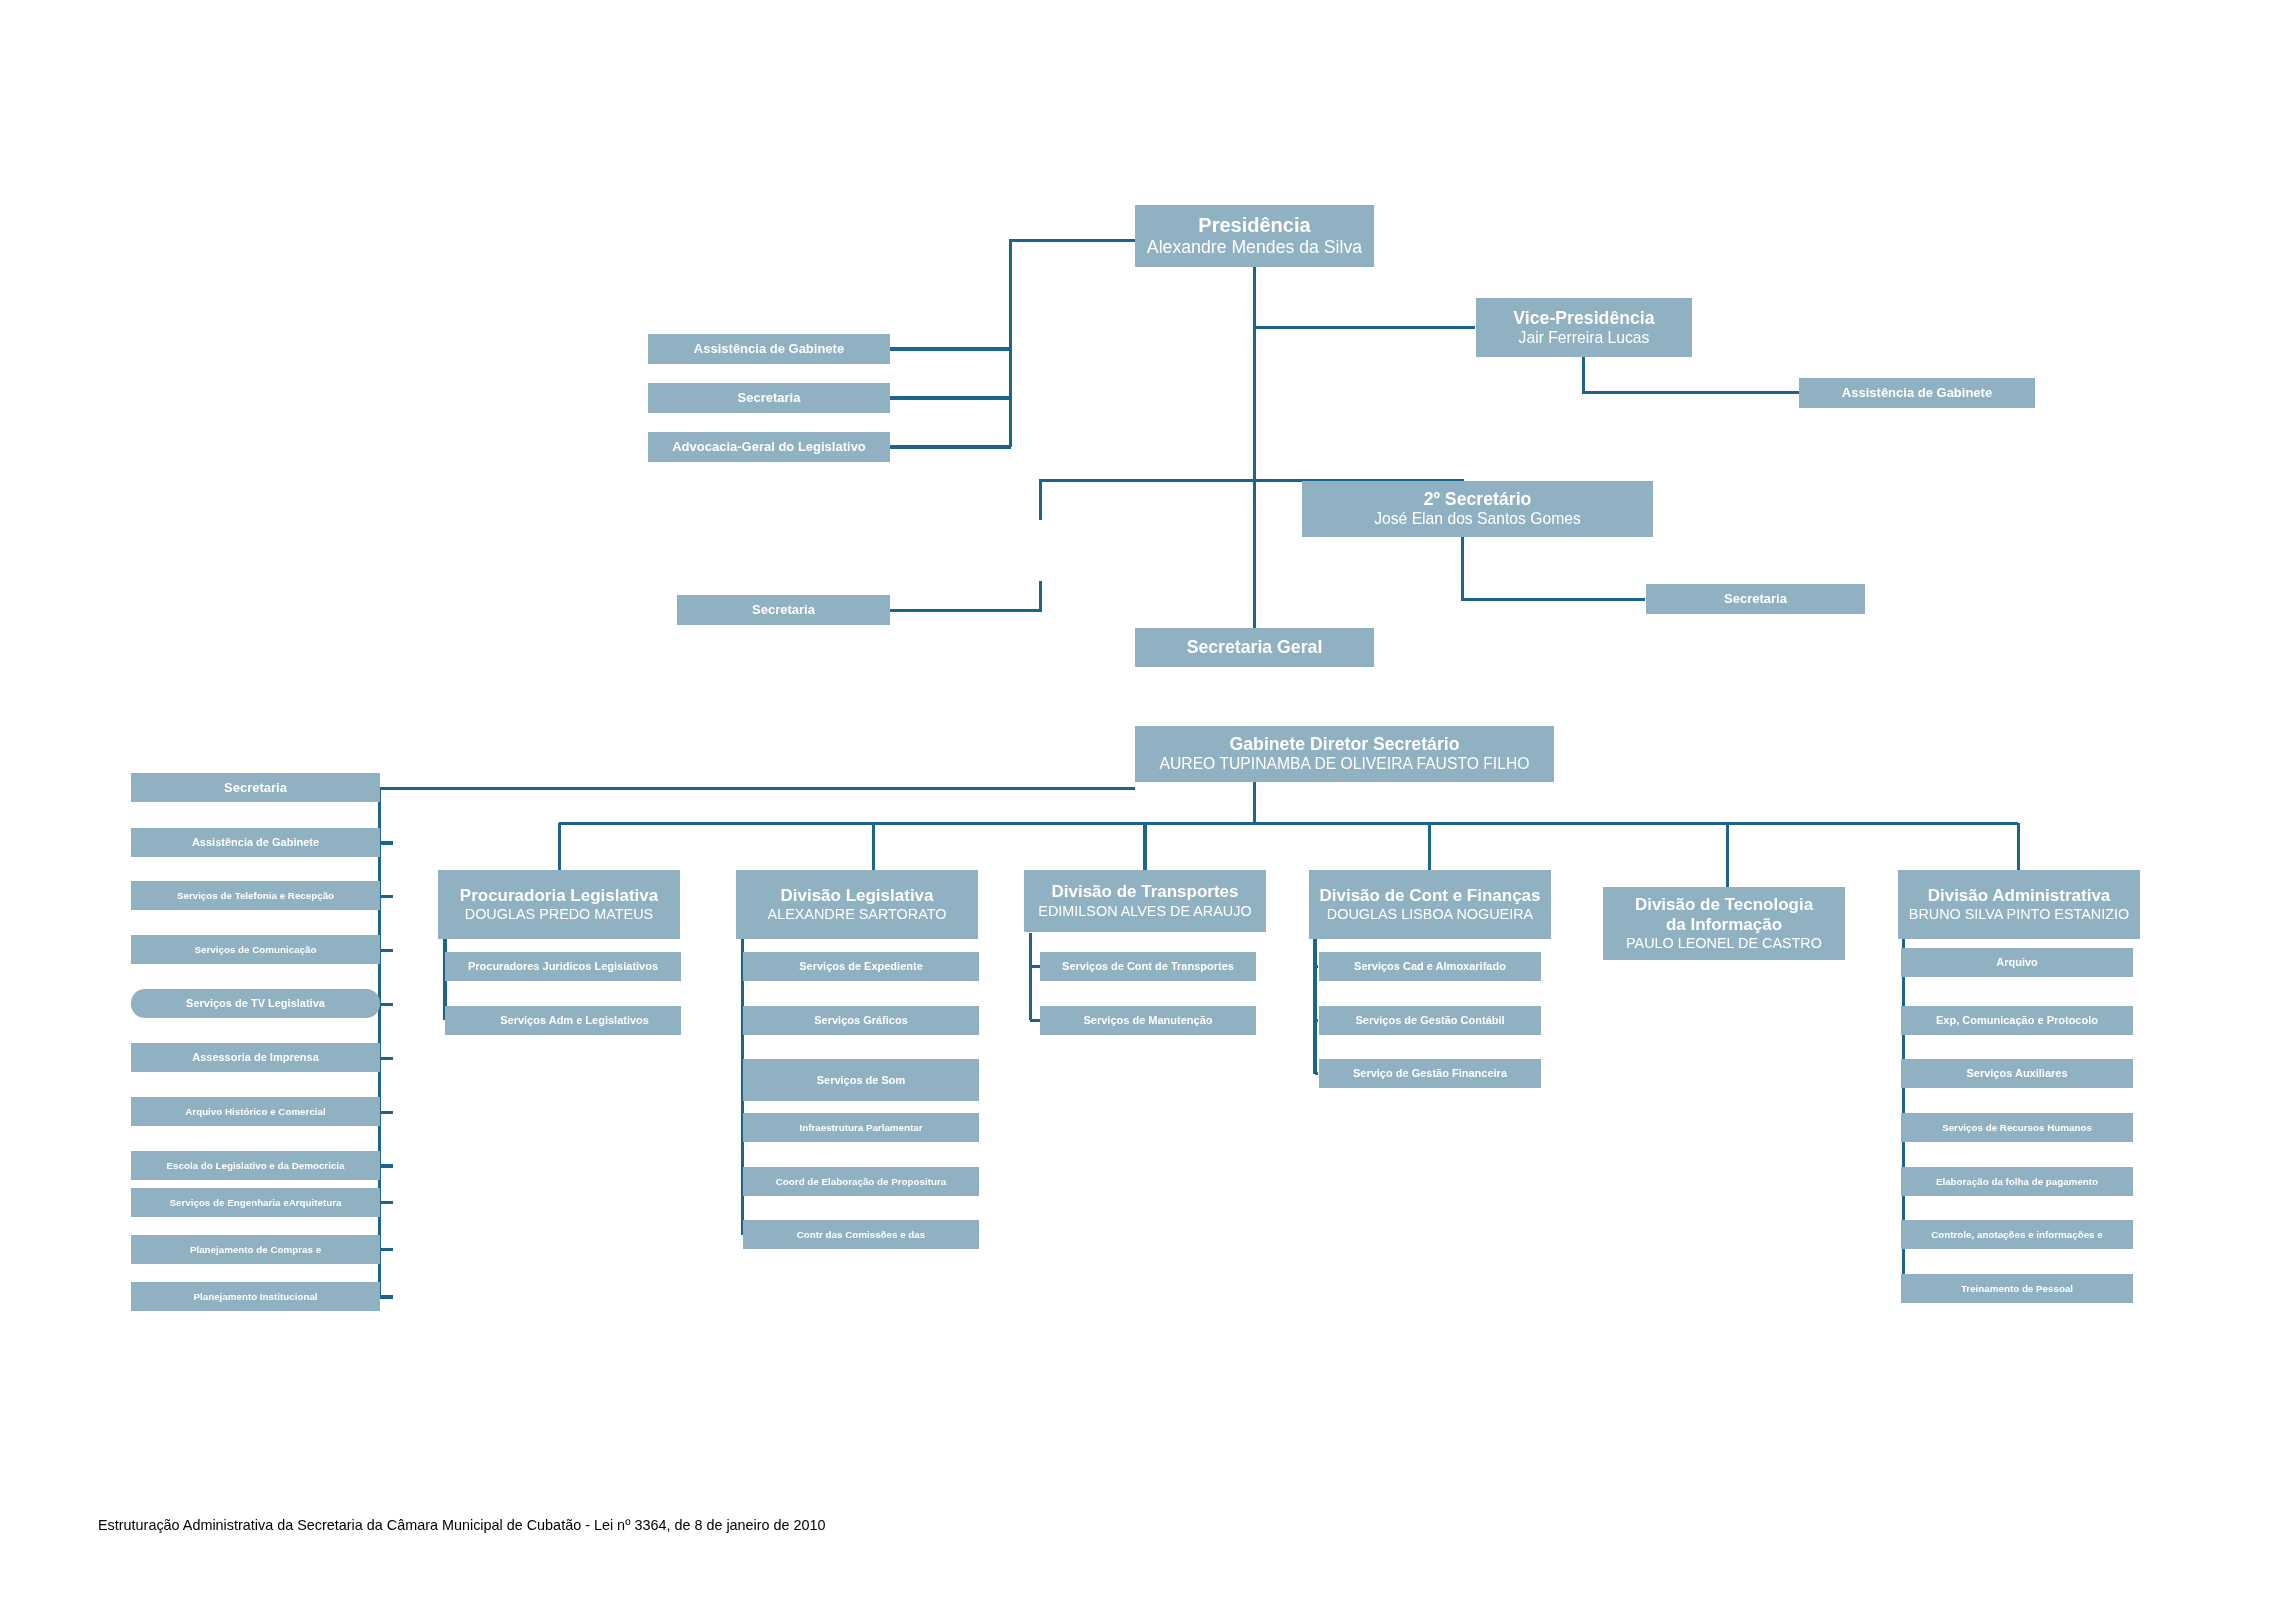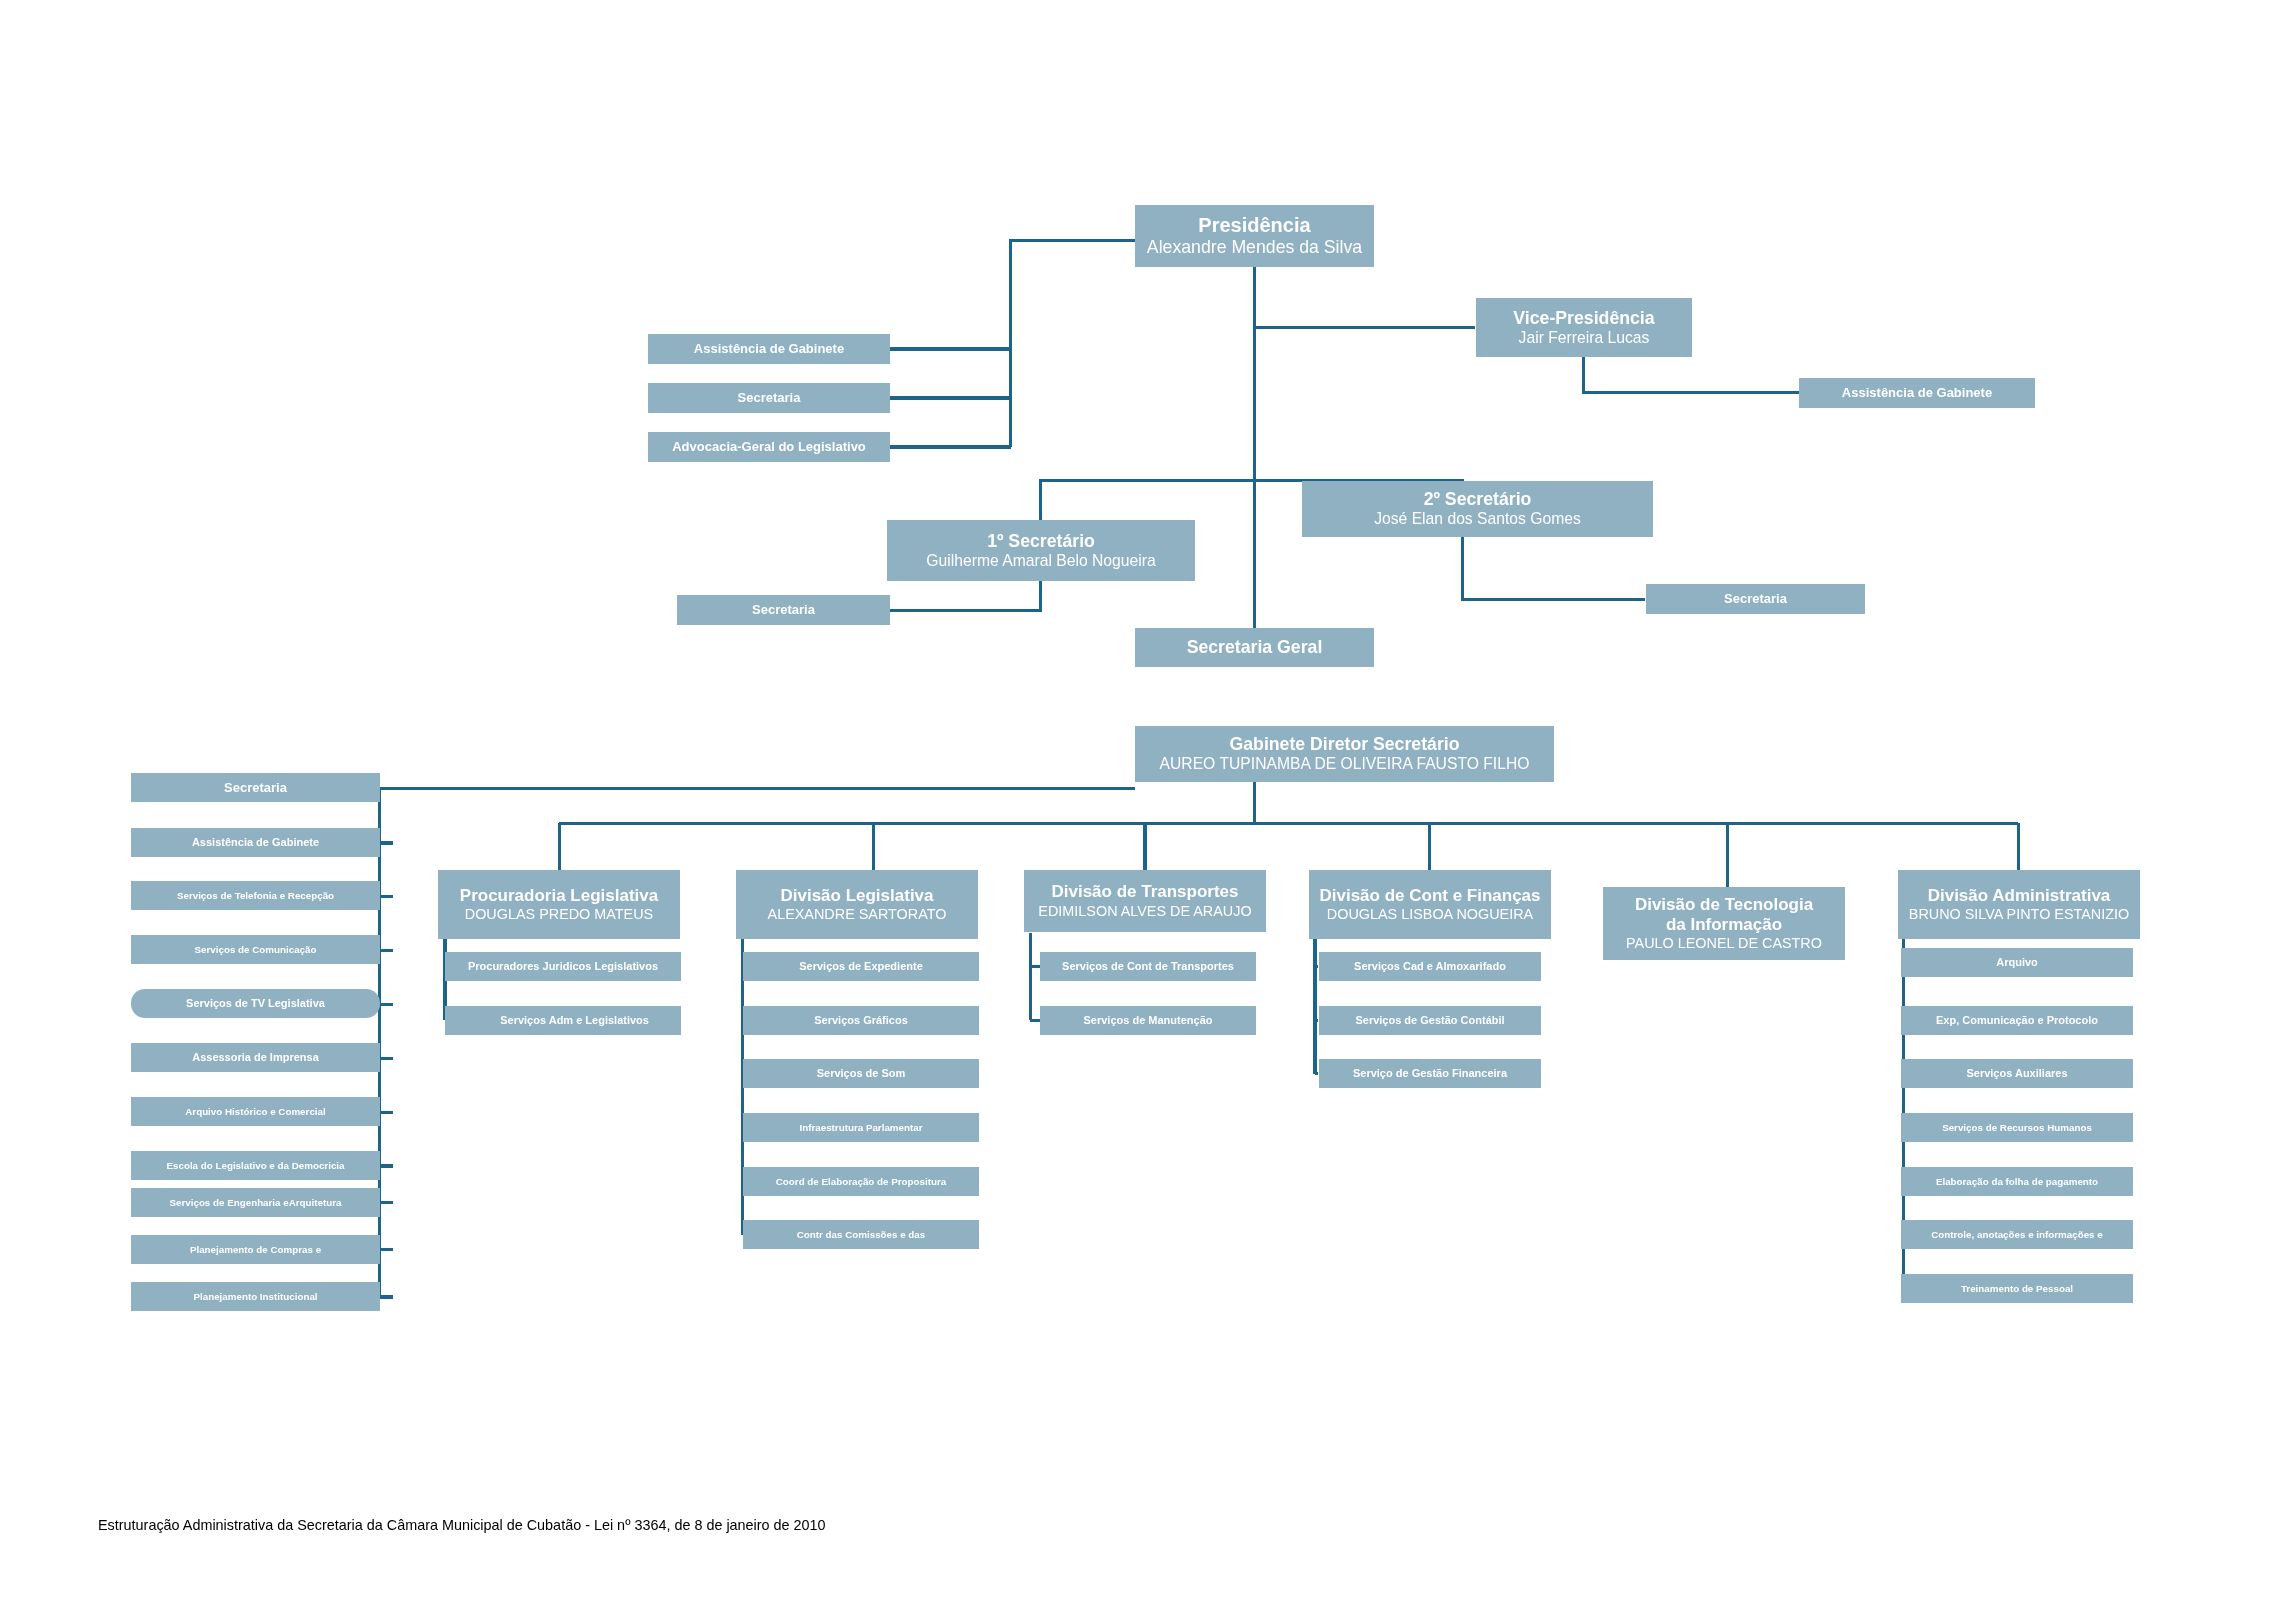--- a/index.html
+++ b/index.html
@@ -118,24 +118,20 @@
     <span class="ttl">Secretaria</span>
   </div>
   <div class="node t-sm" style="left:648px;top:432px;width:242px;height:30px;">
     <span class="ttl">Advocacia-Geral do Legislativo</span>
   </div>
 
   <div class="node t-sm" style="left:1799px;top:378px;width:236px;height:30px;">
     <span class="ttl">Assistência de Gabinete</span>
   </div>
 
-  <div class="node t-mid" style="left:887px;top:520px;width:308px;height:61px;">
-    <span class="ttl">1º Secretário</span>
-    <span class="sub">Guilherme Amaral Belo Nogueira</span>
-  </div>
   <div class="node t-sm" style="left:677px;top:595px;width:213px;height:30px;">
     <span class="ttl">Secretaria</span>
   </div>
 
   <div class="node t-mid" style="left:1302px;top:481px;width:351px;height:56px;">
     <span class="ttl">2º  Secretário</span>
     <span class="sub">José Elan dos Santos Gomes</span>
   </div>
   <div class="node t-sm" style="left:1646px;top:584px;width:219px;height:30px;">
     <span class="ttl">Secretaria</span>
@@ -200,21 +196,21 @@
       <div class="node t-div" style="left: 736px; top: 870px; width: 242px; height: 69px;">
         <span class="ttl">Divisão Legislativa</span>
         <span class="sub">ALEXANDRE SARTORATO</span>
       </div>
       <div class="node t-xs" style="left: 743px; top: 952px; width: 236px; height: 29px;">
         <span class="ttl">Serviços de Expediente</span>
       </div>
       <div class="node t-xs" style="left: 743px; top: 1006px; width: 236px; height: 29px;">
         <span class="ttl">Serviços Gráficos</span>
       </div>
-      <div class="node t-xs" style="left: 743px; top: 1059px; width: 236px; height: 29px;">
+      <div class="node t-xs" style="left: 743px; top: 1059px; width: 236px; height: 42px;">
         <span class="ttl">Serviços de Som</span>
       </div>
       <div class="node t-xxs" style="left: 743px; top: 1113px; width: 236px; height: 29px;">
         <span class="ttl">Infraestrutura Parlamentar</span>
       </div>
       <div class="node t-xxs" style="left: 743px; top: 1167px; width: 236px; height: 29px;">
         <span class="ttl">Coord de Elaboração de Propositura</span>
       </div>
       <div class="node t-xxs" style="left: 743px; top: 1220px; width: 236px; height: 29px;">
         <span class="ttl">Contr das Comissões e das</span>

